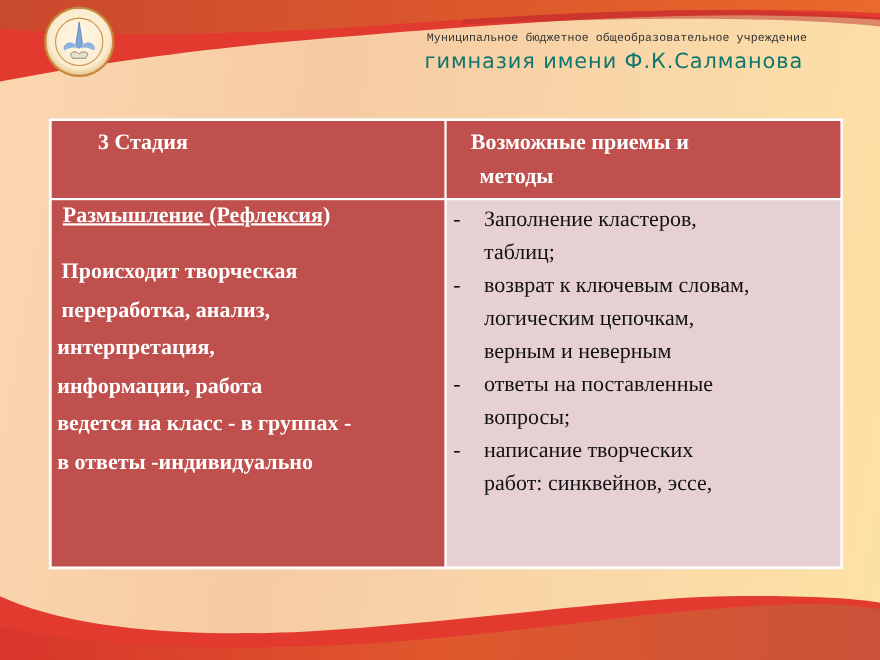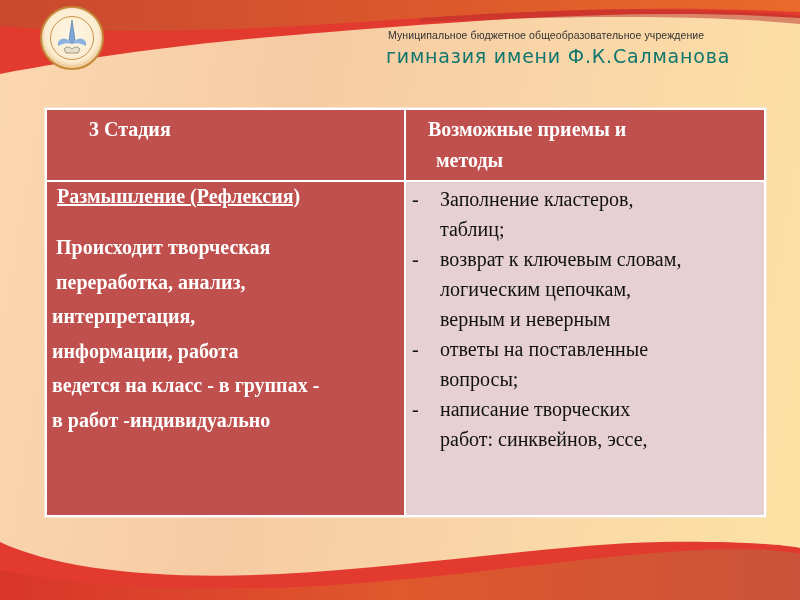--- a/index.html
+++ b/index.html
@@ -14,21 +14,21 @@
     position:absolute; left:40px; top:6px; width:64px; height:64px; border-radius:50%;
     background: radial-gradient(circle at 50% 45%, #fff7e6 0%, #fbeccf 60%, #e9c48a 75%, #b8792f 100%);
     border:2px solid #c48a3c; box-sizing:border-box;
   }
   .logo-inner {
     position:absolute; left:8px; top:8px; width:44px; height:44px; border-radius:50%;
     border:1px solid #c9944a; box-sizing:border-box;
   }
   .logo-glyph { position:absolute; left:12px; top:10px; width:36px; height:40px; }
   .org-line1 {
-    position:absolute; left:388px; top:29px; font-family:Liberation Sans, sans-serif;
+    position:absolute; left:388px; top:29px; font-family:Liberation Mono, monospace;
     font-size:10.5px; color:#333; letter-spacing:0.1px; white-space:nowrap;
   }
   .org-line2 {
     position:absolute; left:386px; top:45px; font-family:"DejaVu Sans", sans-serif;
     font-size:19px; color:#0f766e; letter-spacing:0.8px; white-space:nowrap;
   }
   .tbl {
     position:absolute; left:45px; top:108px; width:721px; height:409px;
     background:#fff; box-sizing:border-box; padding:2px;
     box-shadow: 0 0 0 1px #f4e6d3;
@@ -92,21 +92,21 @@
       <span class="h2b">методы</span>
     </div>
     <div class="cell lc">
       <span class="refl">Размышление (Рефлексия)</span>
       <div class="desc">
         <div class="i1">Происходит творческая</div>
         <div class="i1">переработка, анализ,</div>
         <div>интерпретация,</div>
         <div>информации, работа</div>
         <div>ведется на класс - в группах -</div>
-        <div>в работ -индивидуально</div>
+        <div>в ответы -индивидуально</div>
       </div>
     </div>
     <div class="cell rc">
       <ul class="methods">
         <li>
           <span class="dash">-</span>
           <div>Заполнение кластеров,</div>
           <div>таблиц;</div>
         </li>
         <li>

